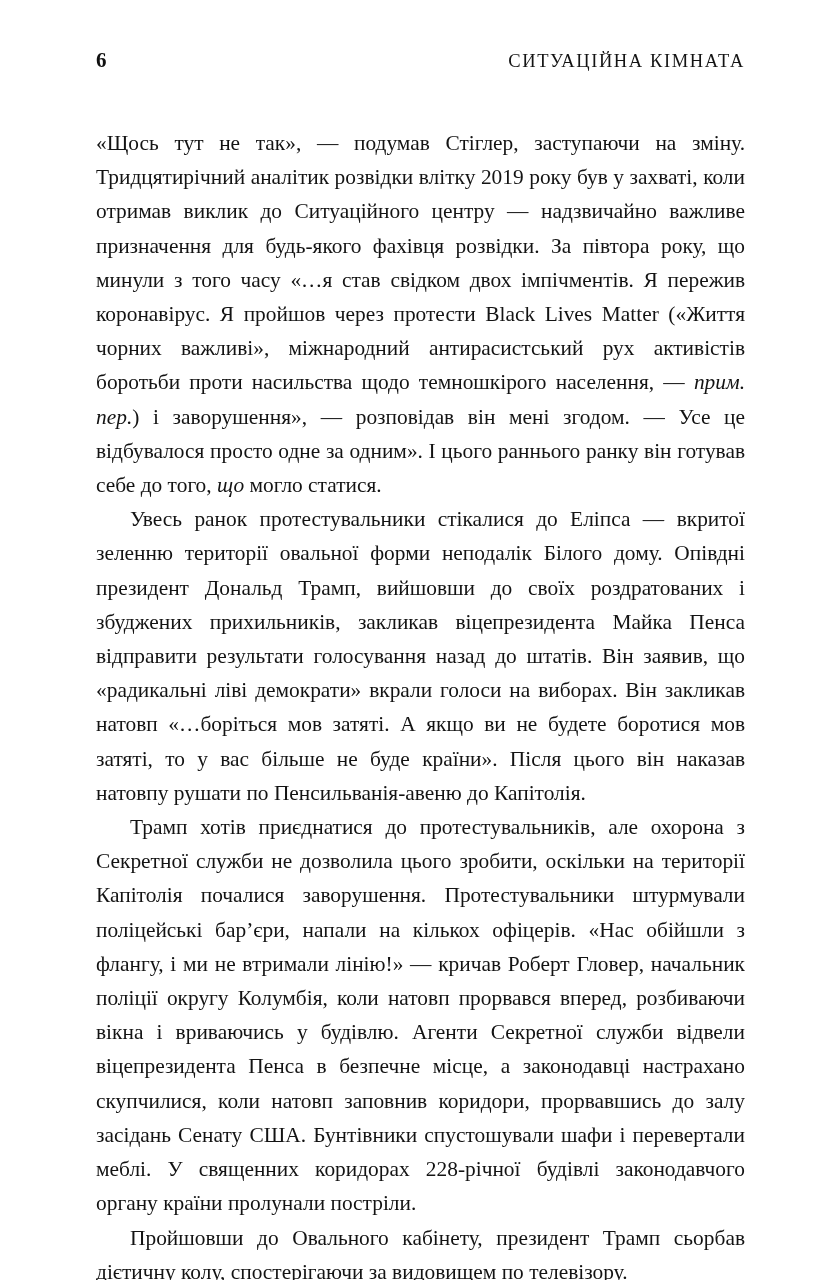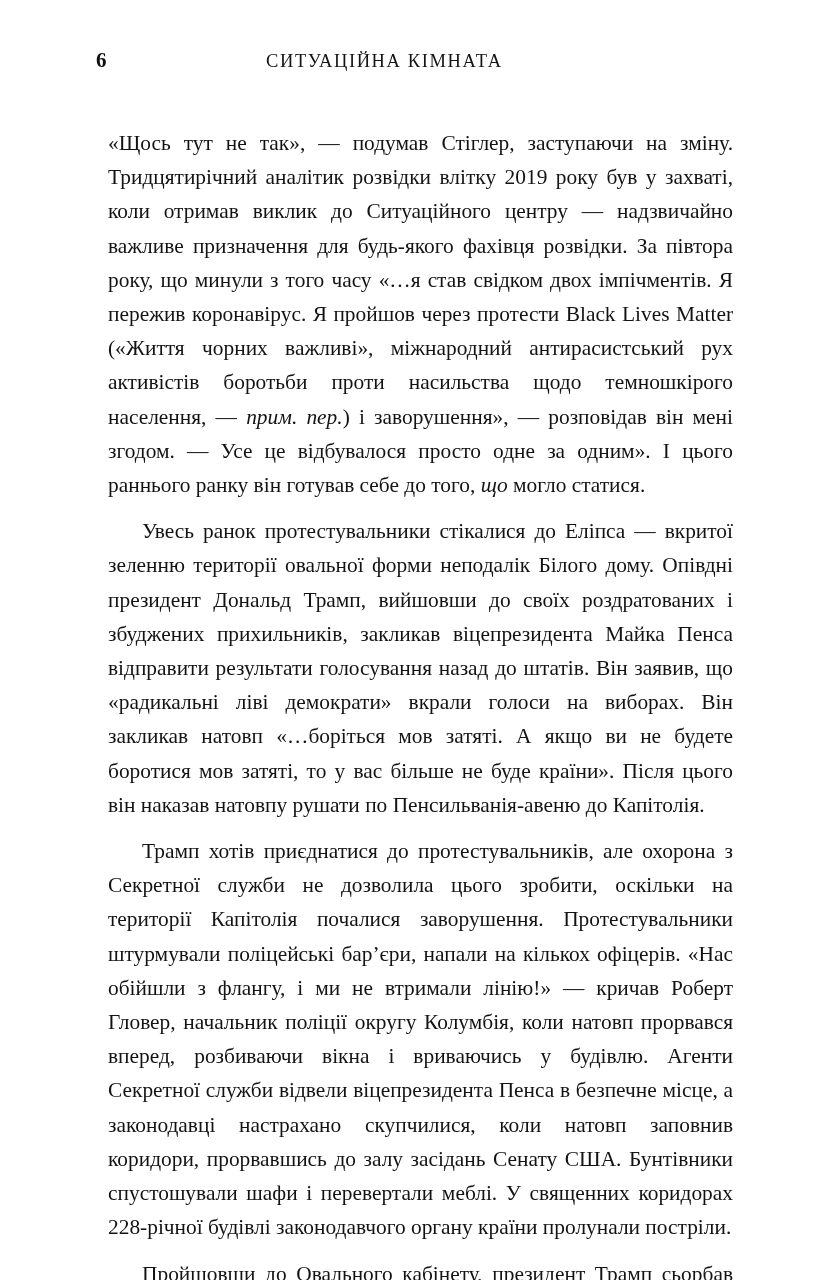--- a/index.html
+++ b/index.html
@@ -31,39 +31,39 @@
   .folio {
     font-family: "Liberation Serif", "DejaVu Serif", serif;
     font-weight: bold;
     font-size: 21px;
     letter-spacing: 0.5px;
     color: #101010;
     width: 230px;
   }
   .head-title {
     flex: 1;
-    text-align: left;
+    text-align: right;
     font-size: 18.5px;
     letter-spacing: 1.6px;
     color: #141414;
     font-variant: small-caps;
     text-transform: uppercase;
     margin-left: -60px;
   }
   .body-text {
     font-size: 21.4px;
     line-height: 34.2px;
     text-align: justify;
     text-justify: inter-word;
     color: #131313;
     -webkit-hyphens: auto;
     hyphens: auto;
   }
   .body-text p {
-    margin: 12px;
+    margin: 0;
     text-indent: 34px;
   }
   .body-text p.no-indent {
     text-indent: 0;
   }
   .it {
     font-style: italic;
   }
 </style>
 </head>

